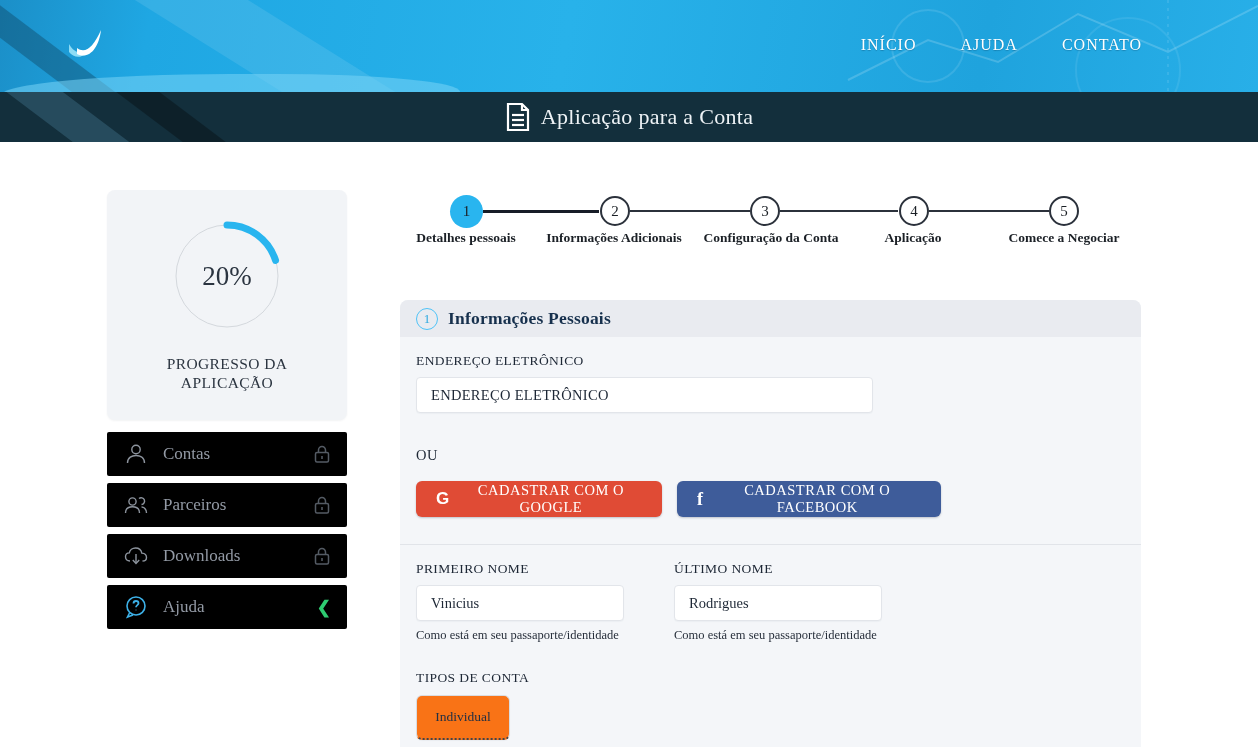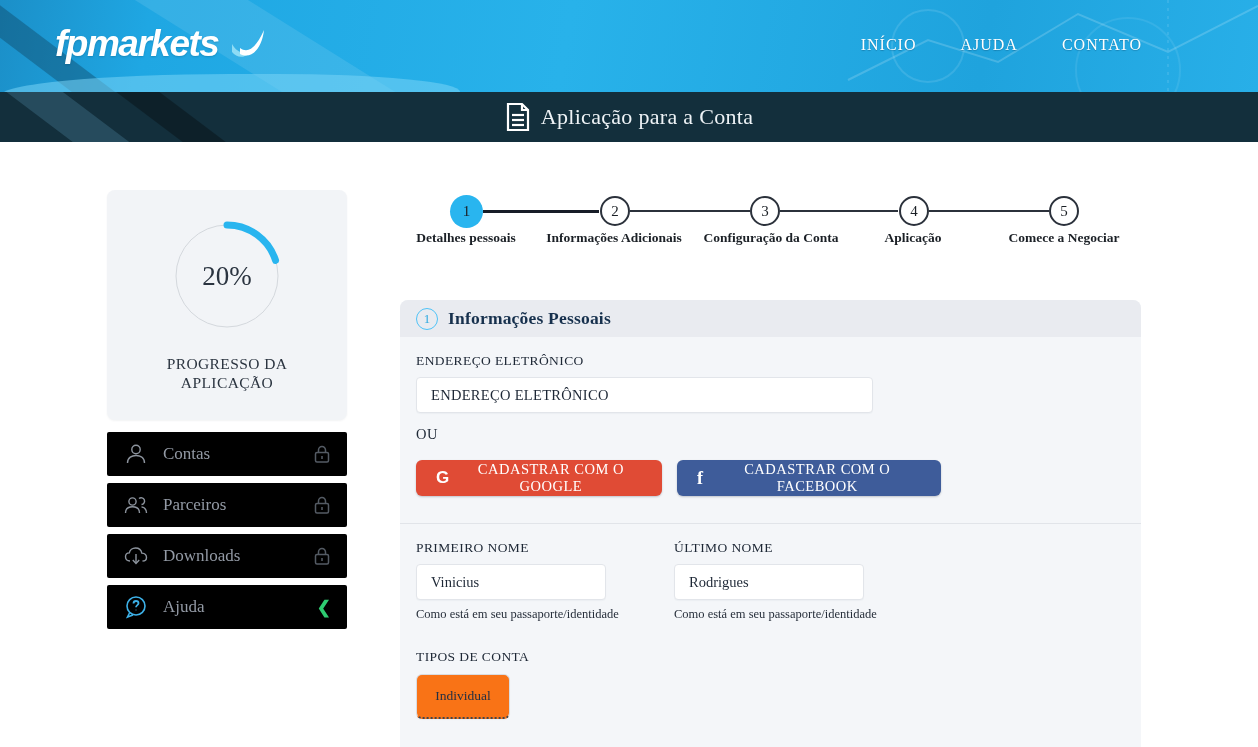--- a/index.html
+++ b/index.html
@@ -111,39 +111,39 @@
   .panel-body { padding:16px; }
   .field-label { font-size:13.5px; color:#1d2735; letter-spacing:.4px; }
   .text-input {
     display:block; height:36px; background:#ffffff; border:1px solid #e2e5ea; border-radius:4px;
     padding:0 14px; font-family:"Liberation Serif", serif; font-size:14.5px; color:#1d2735;
     outline:none; box-shadow:0 1px 1px rgba(60,70,90,.04);
   }
   .text-input::placeholder { color:#1d2735; opacity:1; }
   .email-input { width:457px; margin-top:8px; letter-spacing:.3px; }
 
-  .or-label { margin-top:13px; font-size:14.5px; letter-spacing:.5px; }
+  .or-label { margin-top:34px; font-size:14.5px; letter-spacing:.5px; }
 
   .social-row { margin-top:17px; display:flex; gap:15px; }
   .btn-social {
     height:36px; border:none; border-radius:6px; color:#ffffff; cursor:pointer;
     font-family:"Liberation Serif", serif; font-size:14.5px; letter-spacing:.5px;
     display:flex; align-items:center; justify-content:center; gap:10px; padding:0 20px;
     box-shadow:0 1px 2px rgba(40,50,70,.25);
   }
   .btn-google { width:246px; background:#e04b35; }
   .btn-facebook { width:264px; background:#3e5c9a; }
   .g-glyph { font-family:"Liberation Sans", sans-serif; font-weight:bold; font-size:17px; }
   .f-glyph { font-weight:bold; font-size:18px; }
 
   .divider { margin:27px -16px 0; border-top:1px solid #e1e4e9; }
 
   .names-row { margin-top:16px; display:flex; gap:29px; }
   .name-col { width:229px; }
-  .name-input { width:190px; margin-top:8px; }
+  .name-input { width:208px; margin-top:8px; }
   .helper-text { margin-top:7px; font-size:12.5px; color:#272f3b; white-space:nowrap; }
 
   .acct-label { margin-top:27px; }
   .acct-chip {
     margin-top:9px; width:94px; height:45px; background:#f97316;
     border:1px solid #d9dce1; border-bottom:2px dotted #40454d; border-radius:6px;
     display:flex; align-items:center; justify-content:center;
     font-family:"Liberation Serif", serif; font-size:13.5px; color:#243043; cursor:pointer;
     box-shadow:0 1px 1px rgba(60,70,90,.05);
   }
@@ -157,21 +157,20 @@
     <div class="streak2"></div>
     <div class="streak1"></div>
     <div class="streak3"></div>
     <svg class="chartdeco" width="560" height="92" viewBox="0 0 560 92">
       <polyline points="150,80 230,40 300,62 380,14 470,52 560,6" fill="none" stroke="rgba(255,255,255,0.22)" stroke-width="2"></polyline>
       <circle cx="230" cy="46" r="36" fill="none" stroke="rgba(255,255,255,0.14)" stroke-width="2"></circle>
       <circle cx="430" cy="70" r="52" fill="none" stroke="rgba(255,255,255,0.10)" stroke-width="2"></circle>
       <line x1="470" y1="0" x2="470" y2="92" stroke="rgba(255,255,255,0.12)" stroke-width="2" stroke-dasharray="3 5"></line>
     </svg>
     <div class="logo">
-      <span class="logo-text">fpmarkets</span>
       <svg class="logo-swoosh" width="44" height="44" viewBox="0 0 44 44">
         <path d="M8 22 C14 32, 22 34, 30 24 C26 36, 14 38, 8 30 Z" fill="#8edcf5"></path>
         <path d="M16 26 C24 32, 32 26, 40 8 C38 26, 28 38, 16 32 Z" fill="#ffffff"></path>
       </svg>
     </div>
     <nav class="topnav">
       <a>INÍCIO</a>
       <a>AJUDA</a>
       <a>CONTATO</a>
     </nav>

